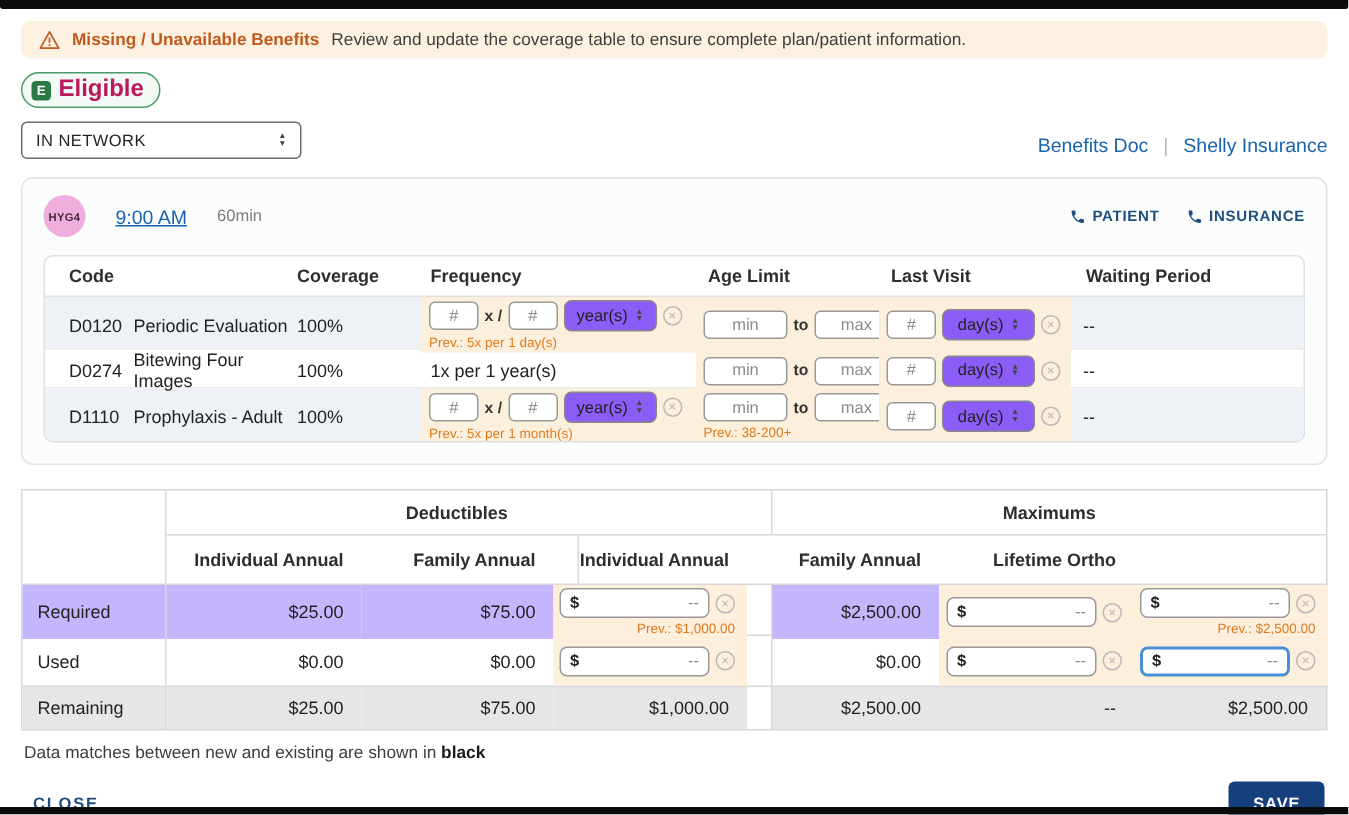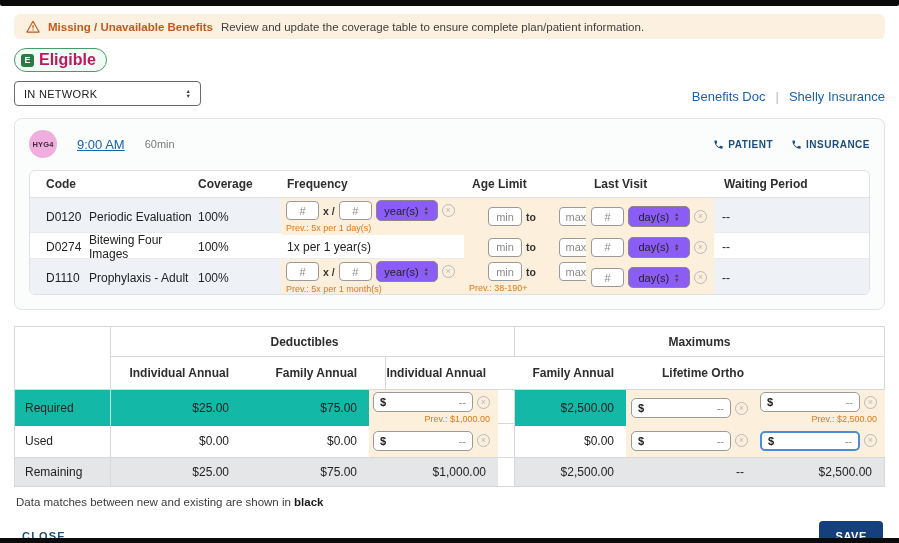--- a/index.html
+++ b/index.html
@@ -57,21 +57,21 @@
   .ct-body:last-child { border-bottom:none; }
   .row-alt { background:#eef2f6; }
   .h-r1 { height:35px; } .h-r2 { height:26px; } .h-r3 { height:35px; }
   .cell-code { padding-left:16px; }
   .cell-cov { padding-left:2px; }
   .cell-orange { background:#fcefdc; flex-direction:column; align-items:flex-start !important; justify-content:center; padding:2px 5px; }
   .cell-last { padding-left:8px; color:#555; }
   .input-line { display:flex; align-items:center; gap:4px; }
   .num-input { width:33px; height:19px; border:1px solid #999; border-radius:4px; text-align:center; font-size:11px; background:#fff; color:#222; }
   .num-input::placeholder { color:#8c8c8c; }
-  .mm-input { width:34px;margin-left:19px; }
+  .mm-input { width:56px; }
   .xlab, .tolab { font-size:10.5px; font-weight:bold; color:#333; }
   .mini-select { height:21px; min-width:62px; border:1px solid #888; border-radius:5px; background:#8b5cf6; display:flex; align-items:center; justify-content:center; gap:5px; padding:0 5px; cursor:pointer; }
   .mini-select .ms-label { font-size:11px; color:#222; }
   .clear-btn { width:13px; height:13px; border:1px solid #b9b9b9; border-radius:50%; color:#b9b9b9; font-size:9px; line-height:1; display:flex; align-items:center; justify-content:center; cursor:pointer; flex:0 0 auto; }
   .clear-btn::before { content:"×"; }
   .prev-note { font-size:9px; color:#de7a1e; margin-top:2px; white-space:nowrap; }
 
   
   .btable { margin-top:16px; border:1px solid #d8d8d8; background:#fff; }
   .bt-header { display:grid; grid-template-columns:96px 1fr; }
@@ -79,21 +79,21 @@
   .bt-group-row { display:grid; grid-template-columns:387px 1fr; height:30px; border-bottom:1px solid #d8d8d8; }
   .bt-group { display:flex; align-items:center; justify-content:center; font-size:12px; font-weight:bold; color:#2e2e2e; }
   .bt-sub-row { display:grid; grid-template-columns:130px 128px 129px 128px 130px 1fr; height:32px; }
   .bt-sub-row > div { display:flex; align-items:center; justify-content:flex-end; padding-right:12px; font-size:12px; font-weight:bold; color:#2e2e2e; }
   .gsep { border-left:1px solid #d8d8d8;margin-left:16px; }
   .bt-row { display:grid; grid-template-columns:96px 130px 128px 129px 128px 130px 1fr; border-top:1px solid #d8d8d8; }
   .bt-row > div { display:flex; align-items:center; font-size:12px; color:#222; }
   .bt-label { padding-left:10px; font-weight:500; color:#2b2b2b; border-right:1px solid #d8d8d8; }
   .bt-val { justify-content:flex-end; padding-right:12px; }
   .h-req { height:34px; } .h-used { height:34px; } .h-rem { height:29px; }
-  .row-required > div { background:#14b8a6; }
+  .row-required > div { background:#c4b5fd; }
   .row-remaining > div { background:#e4e6e8; }
   .bt-row .money-cell { background:#fcefdc !important; flex-direction:column; align-items:flex-end; justify-content:center; padding:2px 8px 2px 4px; }
   .money-line { display:flex; align-items:center; gap:4px; }
   .money-input { width:100px; height:20px; border:1px solid #999; border-radius:5px; background:#fff; display:flex; align-items:center; padding:0 6px; }
   .money-input .cur { font-size:11px; font-weight:bold; color:#222; }
   .money-input input { border:none; outline:none; background:transparent; width:100%; text-align:right; font-size:11px; color:#222; }
   .money-input input::placeholder { color:#8c8c8c; }
   .money-input.focused { border:2px solid #4a8fd3; }
 
   
@@ -268,21 +268,21 @@
           </div>
           <div class="prev-note">Prev.: 5x per 1 month(s)</div>
         </div>
         <div class="cell-orange">
           <div class="input-line">
             <input class="num-input mm-input" placeholder="min" style="">
             <span class="tolab">to</span>
             <input class="num-input mm-input" placeholder="max" style="">
             <span class="clear-btn"></span>
           </div>
-          <div class="prev-note">Prev.: 38-190+</div>
+          <div class="prev-note">Prev.: 38-200+</div>
         </div>
         <div class="cell-orange">
           <div class="input-line">
             <input class="num-input" placeholder="#" style="">
             <div class="mini-select">
               <span class="ms-label">day(s)</span>
               <span class="chev">
                   <i class="c-up"></i>
                   <i class="c-dn"></i>
                 </span>

